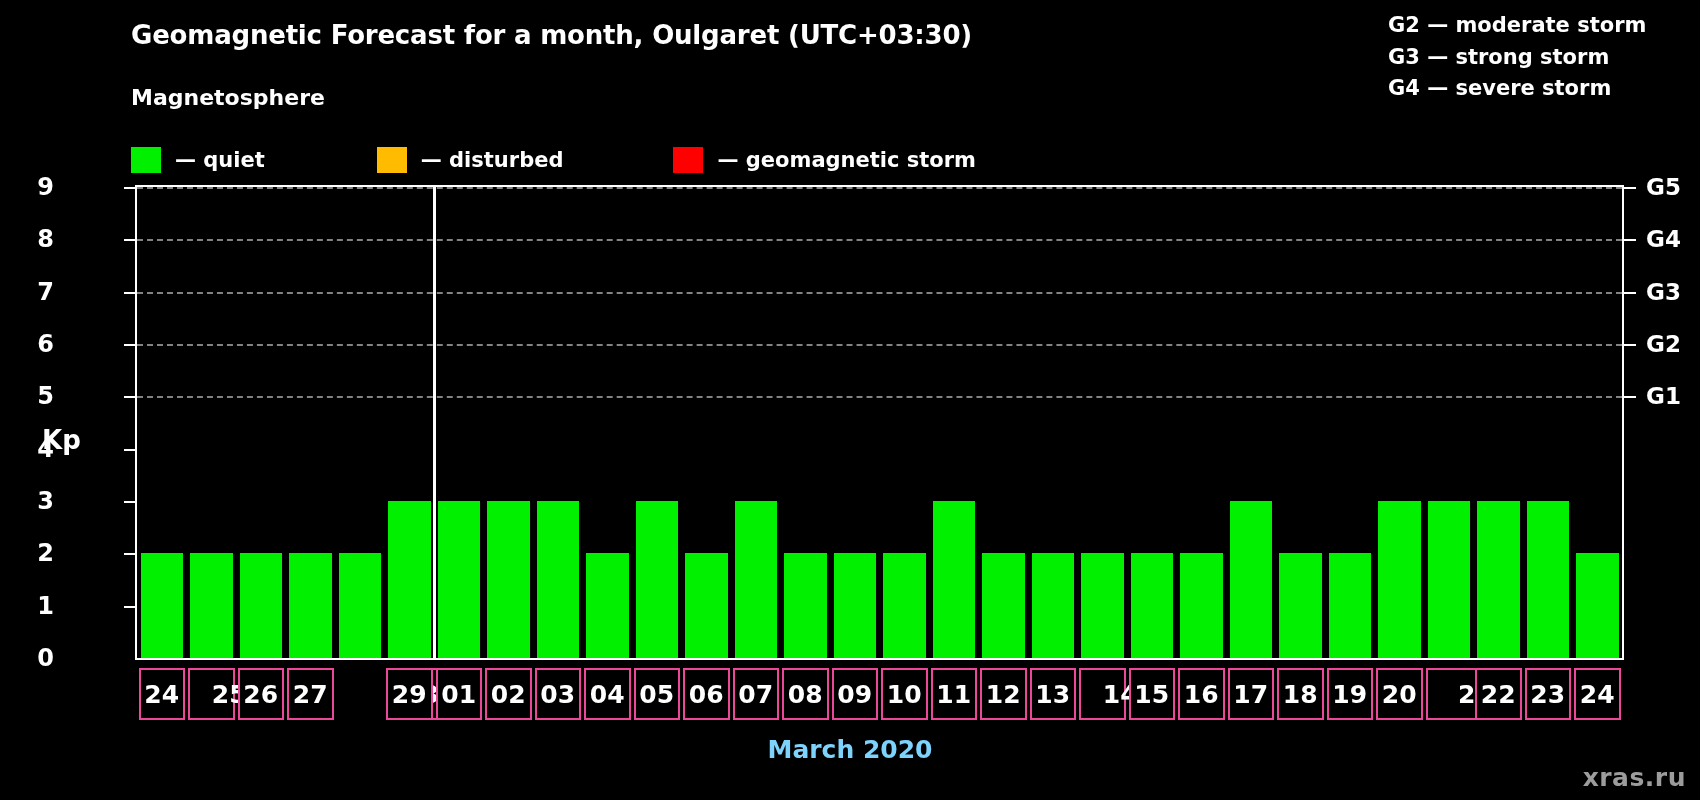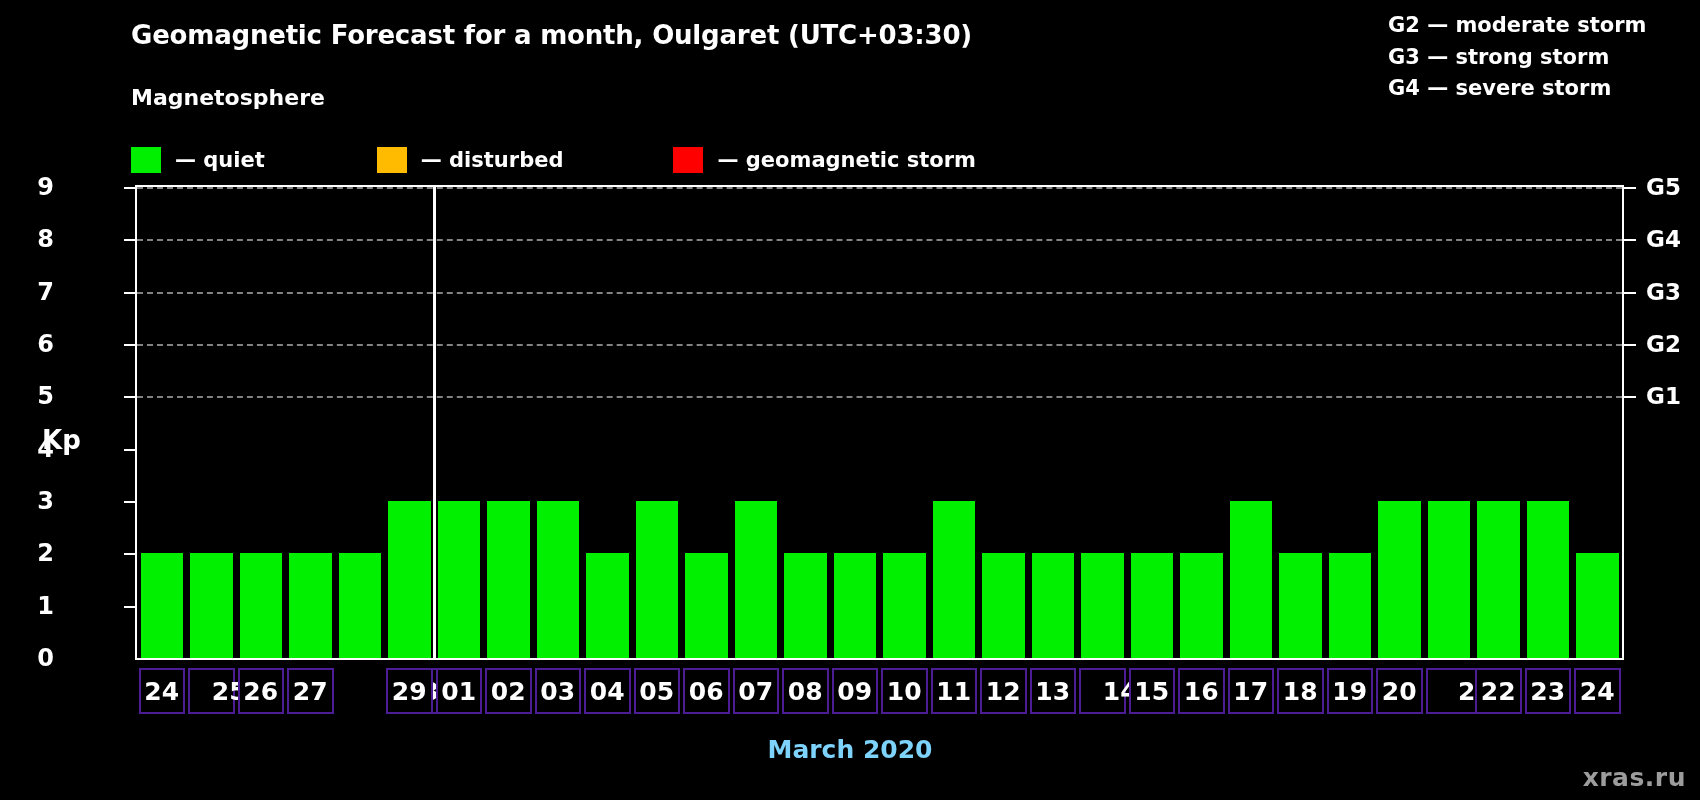--- a/index.html
+++ b/index.html
@@ -176,22 +176,22 @@
   #xaxis-row {
     position: absolute;
     left: 135px;
     top: 668px;
     width: 1489px;
     height: 48px;
   }
   .date-cell {
     position: absolute;
     top: 0;
-    height: 46px;
-    border: 2px solid #4c1d95;
+    height: 52px;
+    border: 2px solid #ec4899;
     box-sizing: border-box;
     background: #000000;
     color: #ffffff;
     font-size: 25px;
     font-weight: bold;
     display: flex;
     align-items: center;
     justify-content: center;
     line-height: 1;
   }

